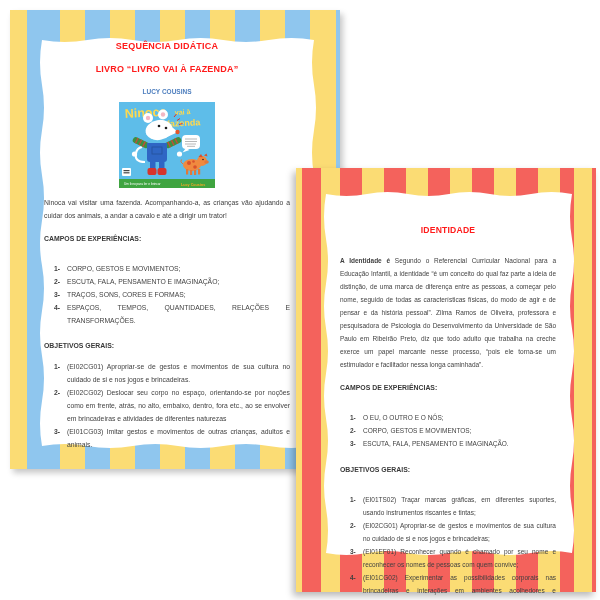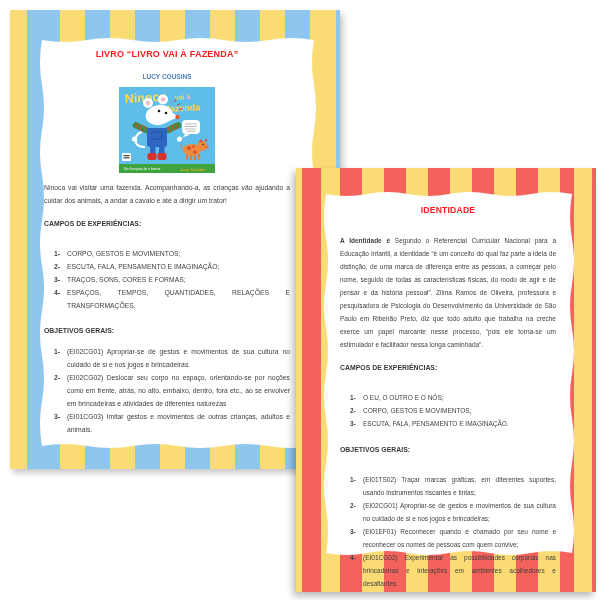--- a/index.html
+++ b/index.html
@@ -22,21 +22,21 @@
   .band{position:absolute;top:0;bottom:0;}
   .page-left .band-left{left:0;width:31px;background:linear-gradient(90deg,#FBDC74 0 17px,#8FC6EE 17px 31px);}
   .page-left .band-right{right:0;width:23px;background:linear-gradient(90deg,#FBDC74 0 19px,#8FC6EE 19px 23px);}
   .page-right .band-left{left:0;width:25px;background:linear-gradient(90deg,#FBDC74 0 6px,#F4625C 6px 25px);}
   .page-right .band-right{right:0;width:22px;background:linear-gradient(90deg,#FBDC74 0 18px,#F4625C 18px 22px);}
   .blob{position:absolute;left:0;top:0;}
   .content{position:absolute;color:#3F3F3F;}
   .page-left .content{left:34px;top:28px;right:50px;}
   .page-right .content{left:44px;top:36px;right:40px;}
 
-  .title-red{font-size:9px;font-weight:bold;color:#FF1B1B;text-align:center;letter-spacing:.2px;line-height:13px;}
+  .title-red{font-size:9px;font-weight:bold;color:#FF1B1B;text-align:center;letter-spacing:.2px;line-height:13px;margin-top:20px;}
   .pl-title1{margin-top:2px;}
   .pl-title2{margin-top:10px;}
   .pl-author{margin-top:11px;font-size:6.5px;font-weight:bold;color:#4D7EBE;text-align:center;line-height:9px;}
   .cover-wrap{margin:6px auto 0;width:96px;height:86px;}
   .para{font-size:6.8px;line-height:13px;text-align:justify;}
   .pl-intro{margin-top:8px;}
   .sec-h{font-size:6.9px;font-weight:bold;line-height:13px;color:#383838;}
   .pl-h1{margin-top:10px;}
   .pl-campos{margin-top:17px;}
   .pl-h2{margin-top:12px;}
@@ -58,20 +58,21 @@
 </head>
 <body>
 
 <div class="page page-left">
   <div class="band band-left"></div>
   <div class="band band-right"></div>
   <svg class="blob" width="330" height="459" viewBox="0 0 330 459">
     <path fill="#ffffff" d="M32 30 Q54.7 34.0 77.3 30.0 Q100.0 26.0 122.7 30.0 Q145.3 34.0 168.0 30.0 Q190.7 26.0 213.3 30.0 Q236.0 34.0 258.7 30.0 Q281.3 26.0 304.0 30.0 Q300.0 52.6 304.0 75.1 Q308.0 97.7 304.0 120.2 Q300.0 142.8 304.0 165.3 Q308.0 187.9 304.0 210.4 Q300.0 233.0 304.0 255.6 Q308.0 278.1 304.0 300.7 Q300.0 323.2 304.0 345.8 Q308.0 368.3 304.0 390.9 Q300.0 413.4 304.0 436.0 Q281.3 440.0 258.7 436.0 Q236.0 432.0 213.3 436.0 Q190.7 440.0 168.0 436.0 Q145.3 432.0 122.7 436.0 Q100.0 440.0 77.3 436.0 Q54.7 432.0 32.0 436.0 Q28.0 413.4 32.0 390.9 Q36.0 368.3 32.0 345.8 Q28.0 323.2 32.0 300.7 Q36.0 278.1 32.0 255.6 Q28.0 233.0 32.0 210.4 Q36.0 187.9 32.0 165.3 Q28.0 142.8 32.0 120.2 Q36.0 97.7 32.0 75.1 Q28.0 52.6 32.0 30.0 Z"></path>
   </svg>
   <div class="content">
+    <div class="title-red pl-title1">SEQUÊNCIA DIDÁTICA</div>
     <div class="title-red pl-title2">LIVRO “LIVRO VAI À FAZENDA”</div>
     <div class="pl-author">LUCY COUSINS</div>
 
     <div class="cover-wrap">
       <svg viewBox="0 0 96 86" width="96" height="86">
         <rect x="0" y="0" width="96" height="86" fill="#5EBDE9"></rect>
 
         <text x="6" y="16" font-size="12.5" font-weight="bold" fill="#FFD94E" transform="rotate(-3 6 16)">Ninoca</text>
         <text x="56" y="13" font-size="7" font-weight="bold" fill="#FFD94E" transform="rotate(-4 56 13)">vai à</text>
         <text x="48" y="25" font-size="9" font-weight="bold" fill="#FFD94E" transform="rotate(-3 48 25)">fazenda</text>

